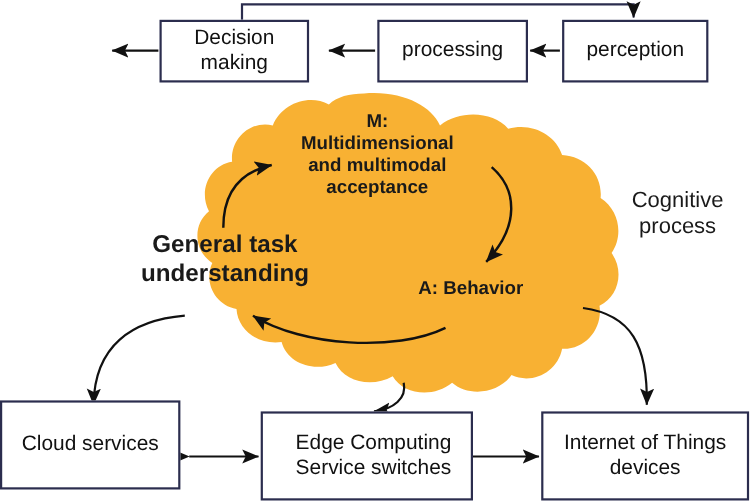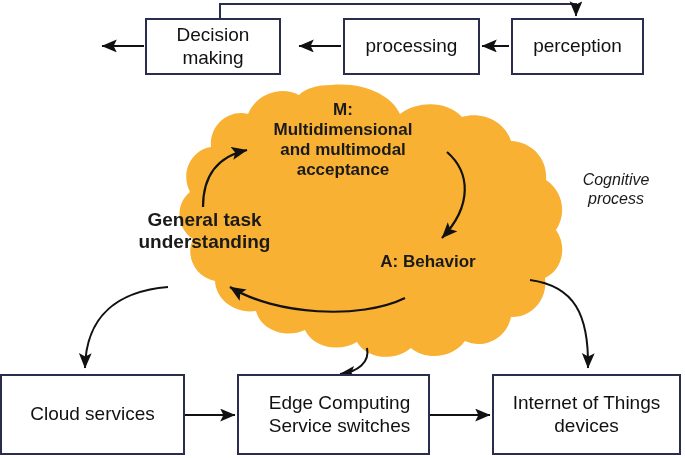--- a/index.html
+++ b/index.html
@@ -142,29 +142,29 @@
 
     <div class="node top-node" style="left:511px;top:18px;width:133px;height:57px;">
       <span>perception</span>
     </div>
 
     <div class="cloud-label" style="left:243px;top:100px;width:200px;font-size:17px;">M:
 Multidimensional
 and multimodal
 acceptance</div>
 
-    <div class="cloud-label" style="left:117px;top:209px;width:175px;font-size:19px;">General task
+    <div class="cloud-label" style="left:117px;top:209px;width:175px;font-size:22px;">General task
 understanding</div>
 
     <div class="cloud-label" style="left:358px;top:252px;width:140px;font-size:17px;text-align:center;">A: Behavior</div>
 
-    <div class="plain-label" style="left:551px;top:170px;width:130px;font-size:16px;font-style:italic;">Cognitive
+    <div class="plain-label" style="left:551px;top:170px;width:130px;font-size:20px;">Cognitive
 process</div>
 
-    <div class="node bottom-node" style="left:0px;top:374px;width:185px;height:81px;">
+    <div class="node bottom-node" style="left:0px;top:364px;width:164px;height:81px;">
       <span style="white-space:pre-line;">Cloud services</span>
     </div>
 
     <div class="node bottom-node" style="left:237px;top:374px;width:193px;height:81px;">
       <span style="white-space:pre-line;margin-left:12px;">Edge Computing
 Service switches</span>
     </div>
 
     <div class="node bottom-node" style="left:492px;top:374px;width:189px;height:81px;">
       <span style="white-space:pre-line;">Internet of Things

